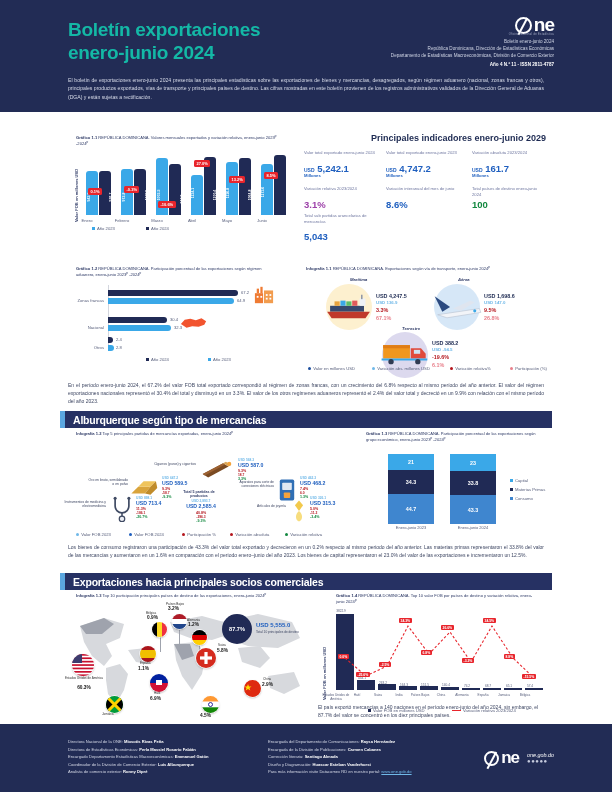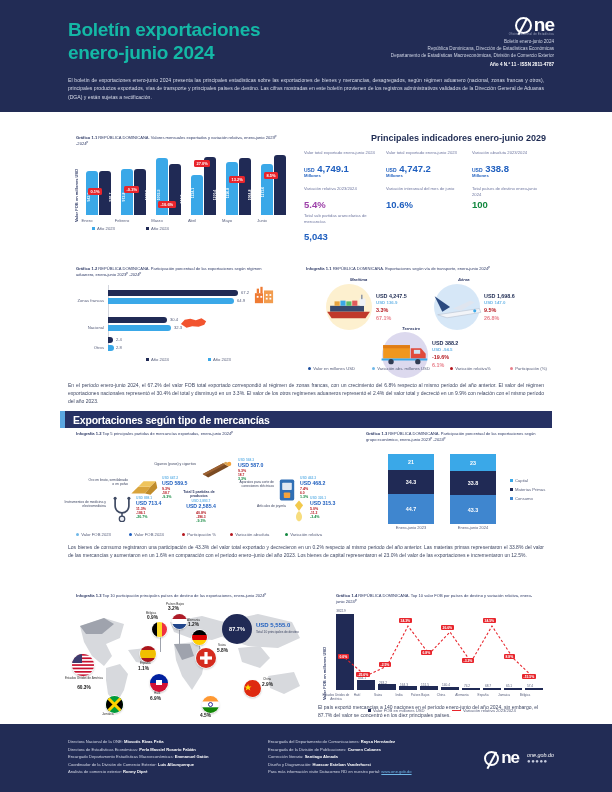--- a/index.html
+++ b/index.html
@@ -249,40 +249,40 @@
     <div class="legend-item" style="left:78px; top:76px;">
       <span class="sq" style="background:#202a55;"></span>
       <span>Año 2024</span>
     </div>
   </div>
 
   <div class="ind-title" style="left:371px; top:133px;">Principales indicadores enero-junio 2029</div>
 
   <div>
     <div class="ind-lbl" style="left:304px; top:150px;">Valor total exportado enero-junio 2024</div>
-    <div class="ind-val" style="left:304px; top:163px; color:#1f5fbf;"><small>USD</small> <span>4,749.1</span></div>
+    <div class="ind-val" style="left:304px; top:163px; color:#1f5fbf;"><small>USD</small> <span>5,242.1</span></div>
     <div class="ind-unit" style="left:304px; top:173px; color:#1f5fbf;">Millones</div>
   </div>
   <div>
     <div class="ind-lbl" style="left:386px; top:150px;">Valor total exportado enero-junio 2023</div>
     <div class="ind-val" style="left:386px; top:163px; color:#1f5fbf;"><small>USD</small> <span>4,747.2</span></div>
     <div class="ind-unit" style="left:386px; top:173px; color:#1f5fbf;">Millones</div>
   </div>
   <div>
     <div class="ind-lbl" style="left:472px; top:150px;">Variación absoluta 2023/2024</div>
-    <div class="ind-val" style="left:472px; top:163px; color:#1f5fbf;"><small>USD</small> <span>338.8</span></div>
+    <div class="ind-val" style="left:472px; top:163px; color:#1f5fbf;"><small>USD</small> <span>161.7</span></div>
     <div class="ind-unit" style="left:472px; top:173px; color:#1f5fbf;">Millones</div>
   </div>
   <div>
     <div class="ind-lbl" style="left:304px; top:186px;">Variación relativa 2023/2024</div>
-    <div class="ind-val" style="left:304px; top:199px; color:#9c3fa8;">5.4%</div>
+    <div class="ind-val" style="left:304px; top:199px; color:#9c3fa8;">3.1%</div>
   </div>
   <div>
     <div class="ind-lbl" style="left:386px; top:186px;">Variación interanual del mes de junio</div>
-    <div class="ind-val" style="left:386px; top:199px; color:#1f5fbf;">10.6%</div>
+    <div class="ind-val" style="left:386px; top:199px; color:#1f5fbf;">8.6%</div>
   </div>
   <div>
     <div class="ind-lbl" style="left:472px; top:186px;">Total países de destino enero-junio 2024</div>
     <div class="ind-val" style="left:472px; top:199px; color:#12883f;">100</div>
   </div>
   <div>
     <div class="ind-lbl" style="left:304px; top:213px;">Total sub partidas arancelarias de mercancías</div>
     <div class="ind-val" style="left:304px; top:231px; color:#1f5fbf;">5,043</div>
   </div>
 
@@ -406,21 +406,21 @@
     <span>Variación relativa%</span>
   </div>
   <div class="legend-item" style="left:510px; top:366px;">
     <span class="dot" style="background:#e87f8a;"></span>
     <span>Participación (%)</span>
   </div>
 
   <div class="body-text" style="left:68px; top:381px; width:476px;">En el período enero-junio 2024, el 67.2% del valor FOB total exportado correspondió al régimen de zonas francas, con un crecimiento del 6.8% respecto al mismo período del año anterior. El valor del régimen exportaciones nacionales representó el 30.4% del total y disminuyó en un 3.3%. El valor de los otros regímenes aduaneros representó el 2.4% del valor total y decreció en un 9.9% con relación con el mismo período del año 2023.</div>
 
   <div class="banner" style="top:411px;">
-    <span>Exportaciones según tipo de mercancías</span>
+    <span>Alburquerque según tipo de mercancías</span>
   </div>
 
   <div class="caption" style="left:76px; top:431px; width:250px;">
     <b>Infografía 1.2</b>
     <span>Top 5 principales partidas de mercancías exportadas, enero-junio 2024ᴾ</span>
   </div>
   <div class="caption" style="left:366px; top:431px; width:180px;">
     <b>Gráfico 1.3</b>
     <span>REPÚBLICA DOMINICANA. Participación porcentual de las exportaciones según grupo económico, enero-junio 2023ᴾ -2024ᴾ</span>
   </div>
@@ -539,20 +539,23 @@
       <span>Materias Primas</span>
     </div>
     <div class="legend-item" style="left:140px; top:44px;">
       <span class="sq" style="background:#3f86cf;"></span>
       <span>Consumo</span>
     </div>
   </div>
 
   <div class="body-text" style="left:68px; top:543px; width:476px;">Los bienes de consumo registraron una participación de 43.3% del valor total exportado y decrecieron en un 0.2% respecto al mismo periodo del año anterior. Las materias primas representaron el 33.8% del valor de las mercancías y aumentaron en un 1.6% en comparación con el periodo enero–junio del año 2023. Los bienes de capital representaron el 23.0% del valor de las exportaciones e incrementaron un 12.5%.</div>
 
+  <div class="banner" style="top:573px;">
+    <span>Exportaciones hacia principales socios comerciales</span>
+  </div>
 
   <div class="caption" style="left:76px; top:593px; width:195px;">
     <b>Infografía 1.3</b>
     <span>Top 10 participación principales países de destino de las exportaciones, enero-junio 2024ᴾ</span>
   </div>
   <div class="caption" style="left:336px; top:593px; width:200px;">
     <b>Gráfico 1.4</b>
     <span>REPÚBLICA DOMINICANA. Top 10 valor FOB por países de destino y variación relativa, enero-junio 2024ᴾ</span>
   </div>
 

